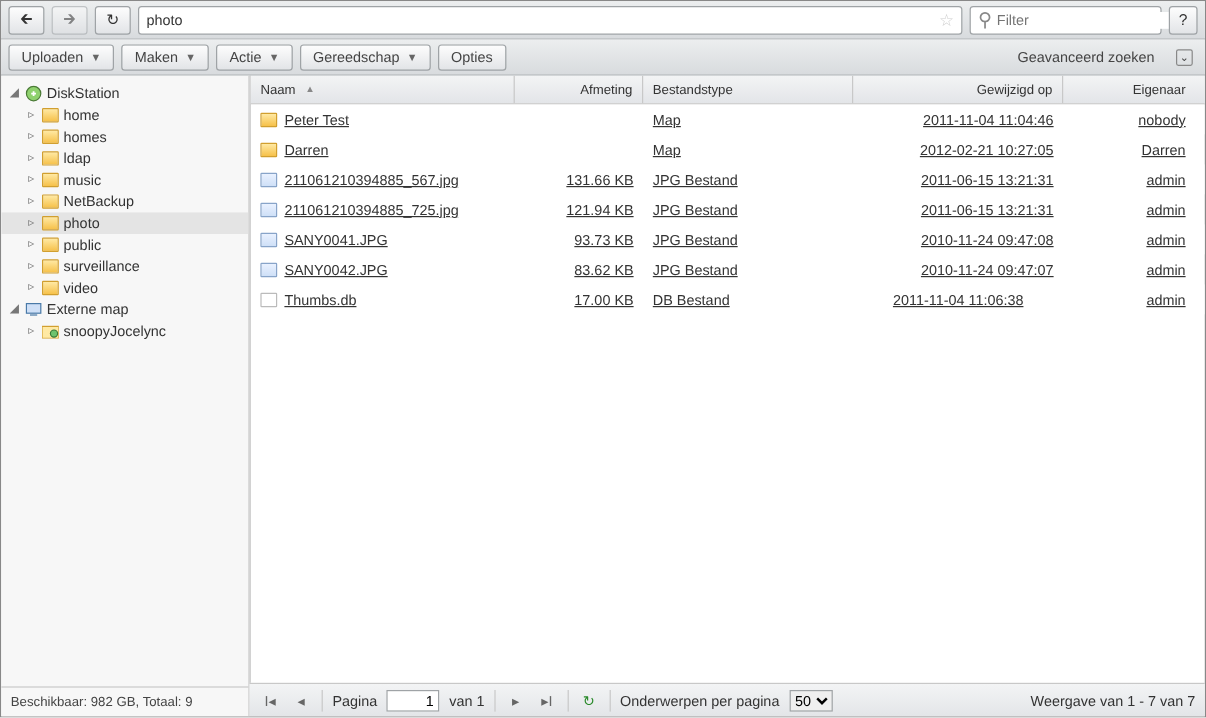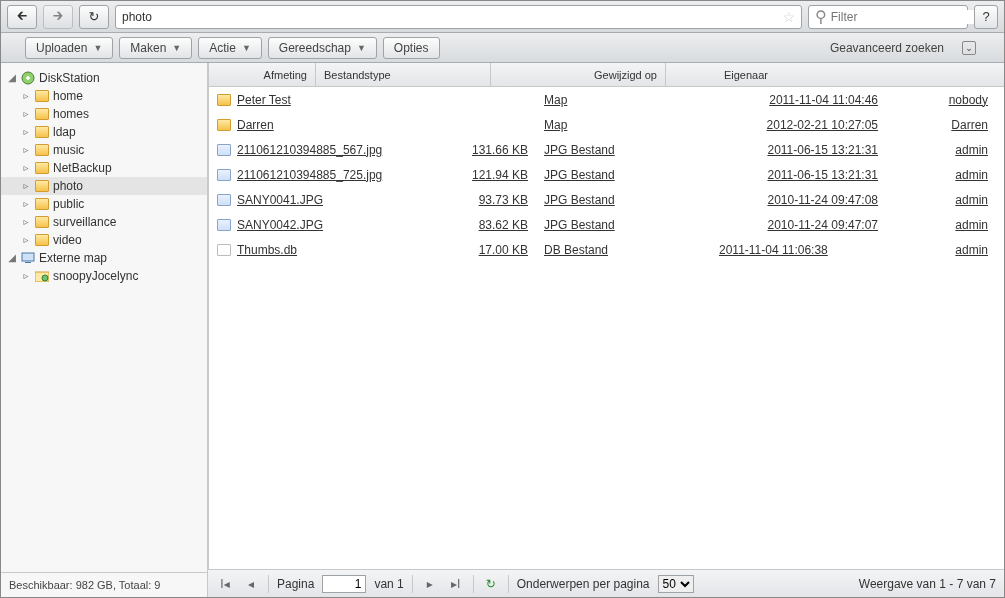--- a/index.html
+++ b/index.html
@@ -38,21 +38,21 @@
   .star { color: #cfcfcf; font-size: 14px; }
   .filterbox {
     width: 160px; height: 24px; border: 1px solid #9fa3a6; border-radius: 3px;
     background: #fff; display: flex; align-items: center; padding: 0 6px; gap: 4px;
   }
   .filterbox input { border: none; outline: none; flex: 1; font-size: 12px; color: #999; }
   .helpbtn { width: 24px; }
   .toolbar {
     height: 30px; background: linear-gradient(#eceeef,#d8dbde);
     border-bottom: 1px solid #a8acb0;
-    display: flex; align-items: center; padding: 3px 24px; gap: 6px;
+    display: flex; align-items: center; padding: 3px 6px; gap: 6px;
   }
   .tbbtn {
     height: 22px; border: 1px solid #9fa3a6; border-radius: 3px;
     background: linear-gradient(#fdfdfd,#e2e4e7);
     display: inline-flex; align-items: center; padding: 0 10px;
     font-size: 12px; color: #444; cursor: pointer; gap: 6px;
   }
   .tbbtn .caret { font-size: 9px; color: #666; }
   .spacer { flex: 1; }
   .advsearch { font-size: 12px; color: #444; display: flex; align-items: center; gap: 18px; cursor: pointer; padding-right: 4px; }
@@ -239,20 +239,24 @@
               <span>snoopyJocelync</span>
             </div>
           </div>
       </div>
       <div class="sidebar-footer">Beschikbaar: 982 GB, Totaal: 9</div>
     </div>
 
     <div class="main">
       <div class="grid">
         <div class="ghead">
+          <div class="col-name">
+            <span>Naam</span>
+            <span class="sortarrow">▲</span>
+          </div>
           <div class="col-size" style="justify-content:flex-end">Afmeting</div>
           <div class="col-type">Bestandstype</div>
           <div class="col-date" style="justify-content:flex-end">Gewijzigd op</div>
           <div class="col-owner" style="justify-content:flex-end;border-right:none;">Eigenaar</div>
         </div>
         <div class="gbody" id="grid-body">
             <div class="grow">
               <div class="col-name">
                 <span class="folder"></span>
                 <span>Peter Test</span>
@@ -312,21 +316,21 @@
               <div class="col-date" style="text-align:right">2010-11-24 09:47:07</div>
               <div class="col-owner" style="text-align:right">admin</div>
             </div>
             <div class="grow">
               <div class="col-name">
                 <span class="fileicon" style="background:#fff;border-color:#bbb"></span>
                 <span>Thumbs.db</span>
               </div>
               <div class="col-size" style="text-align:right">17.00 KB</div>
               <div class="col-type">DB Bestand</div>
-              <div class="col-date" style="text-align:left">2011-11-04 11:06:38</div>
+              <div class="col-date" style="text-align:center">2011-11-04 11:06:38</div>
               <div class="col-owner" style="text-align:right">admin</div>
             </div>
           </div>
       </div>
 
       <div class="pager">
         <span class="pgbtn">I◂</span>
         <span class="pgbtn">◂</span>
         <span class="pgsep"></span>
         <span>Pagina</span>

